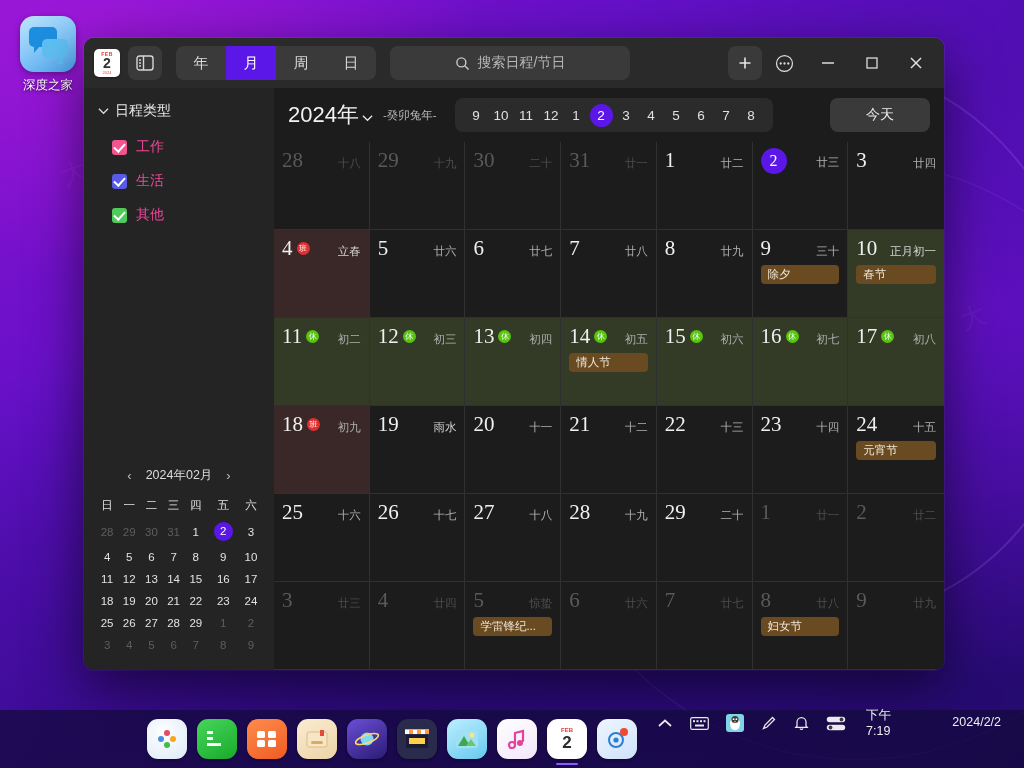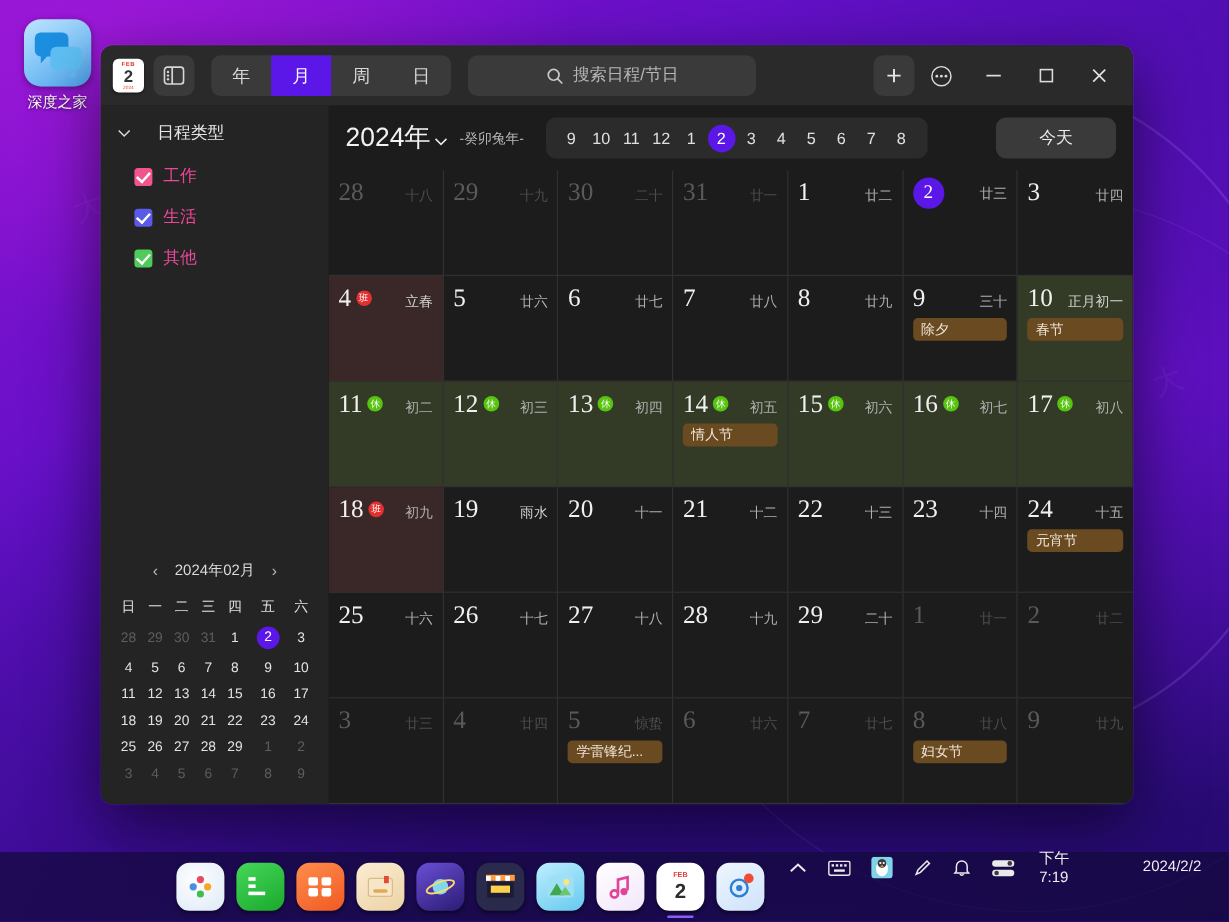--- a/index.html
+++ b/index.html
@@ -86,21 +86,21 @@
     border-radius:8px; display:flex; align-items:center; justify-content:center;
     gap:8px; cursor:text; max-width:240px; }
   #searchbox .ph { color:#b6b6b6; font-size:14px; }
   #tb-right { margin-left:auto; display:flex; align-items:center; }
   .winbtn { width:44px; height:40px; display:flex; align-items:center;
     justify-content:center; cursor:pointer; color:#ddd; }
   #body { flex:1 1 auto; display:flex; min-height:0; }
   
   #sidebar { width:190px; background:#242424; flex:0 0 190px;
     display:flex; flex-direction:column; padding:14px 0 8px 0;}
-  .side-head { display:flex; align-items:center; gap:22px; padding:0 14px 10px 14px;
+  .side-head { display:flex; align-items:center; gap:6px; padding:0 14px 10px 14px;
     color:#e6e6e6; font-size:14px; cursor:pointer;}
   .cat { display:flex; align-items:center; gap:9px; padding:8px 14px 8px 28px;
     cursor:pointer; }
   .cat .cb { width:15px; height:15px; border-radius:3px; position:relative;
     flex:0 0 15px; }
   .cat .cb:after { content:""; position:absolute; left:4px; top:1px; width:5px;
     height:9px; border:solid #fff; border-width:0 2px 2px 0; transform:rotate(42deg);}
   .cat .nm { color:#ec4899; font-size:14px; }
   #mini { margin-top:auto; padding:0 12px 6px 12px; }
   #mini-head { display:flex; align-items:center; justify-content:center; gap:14px;

